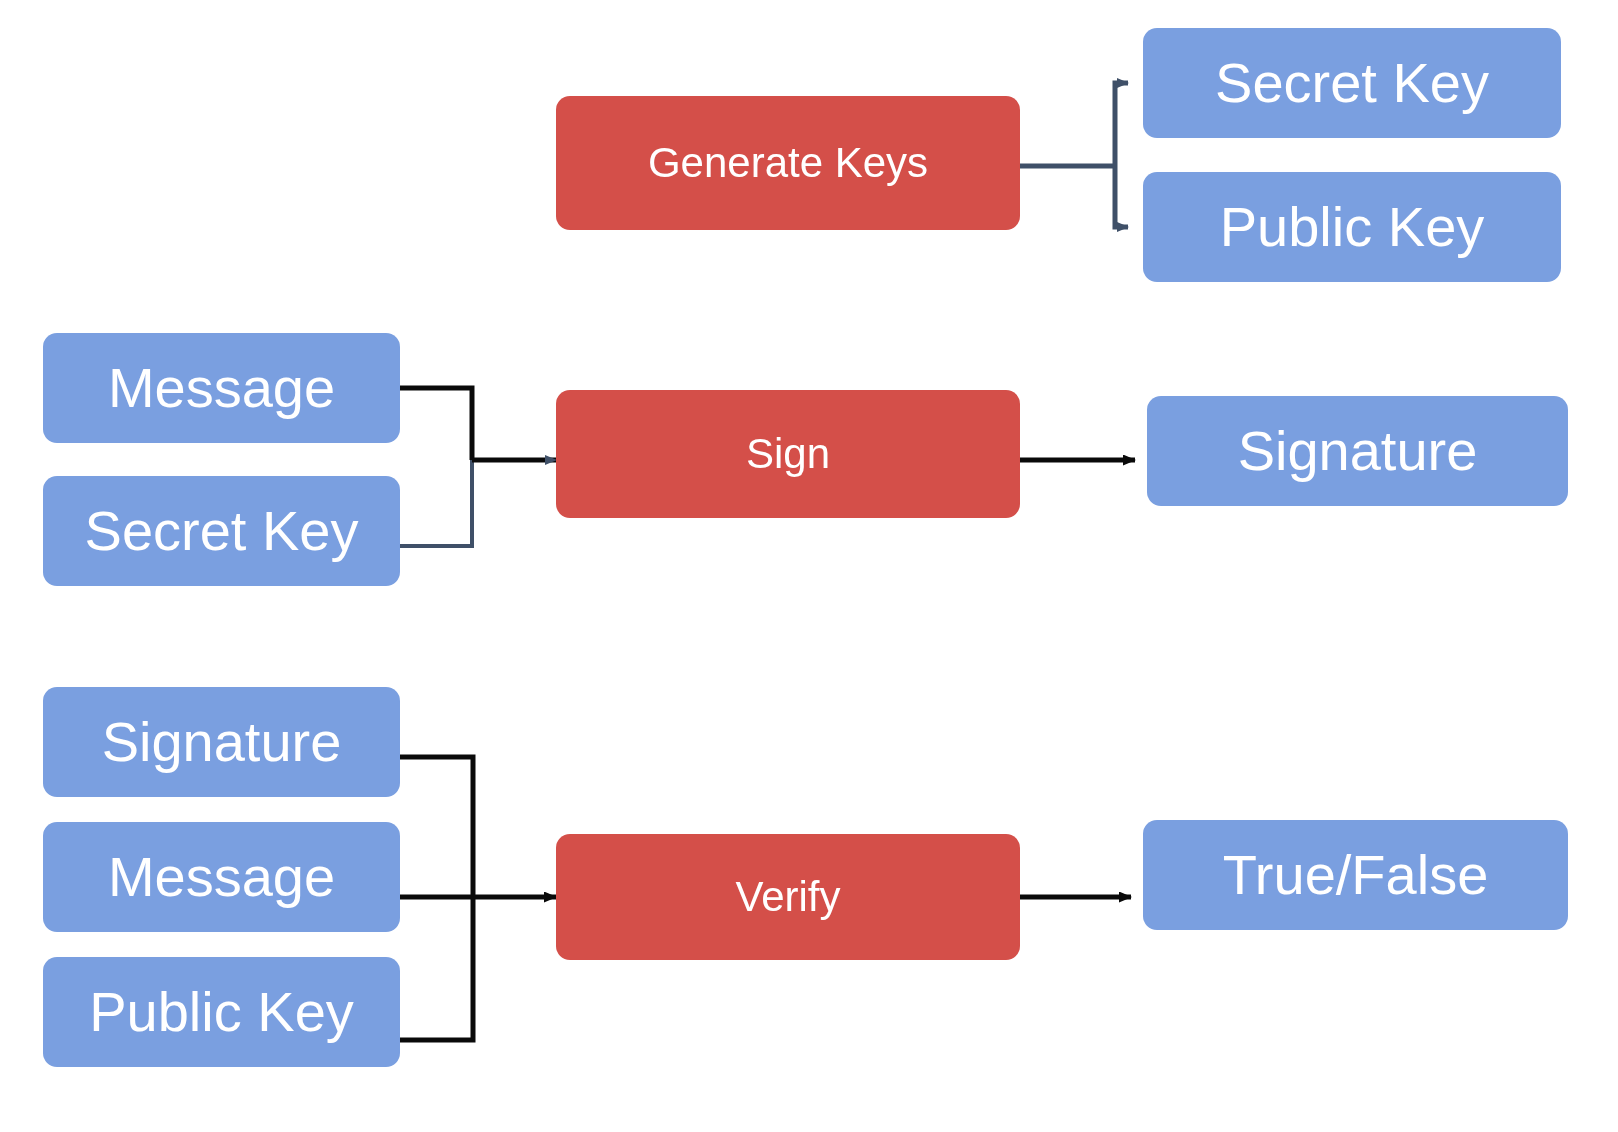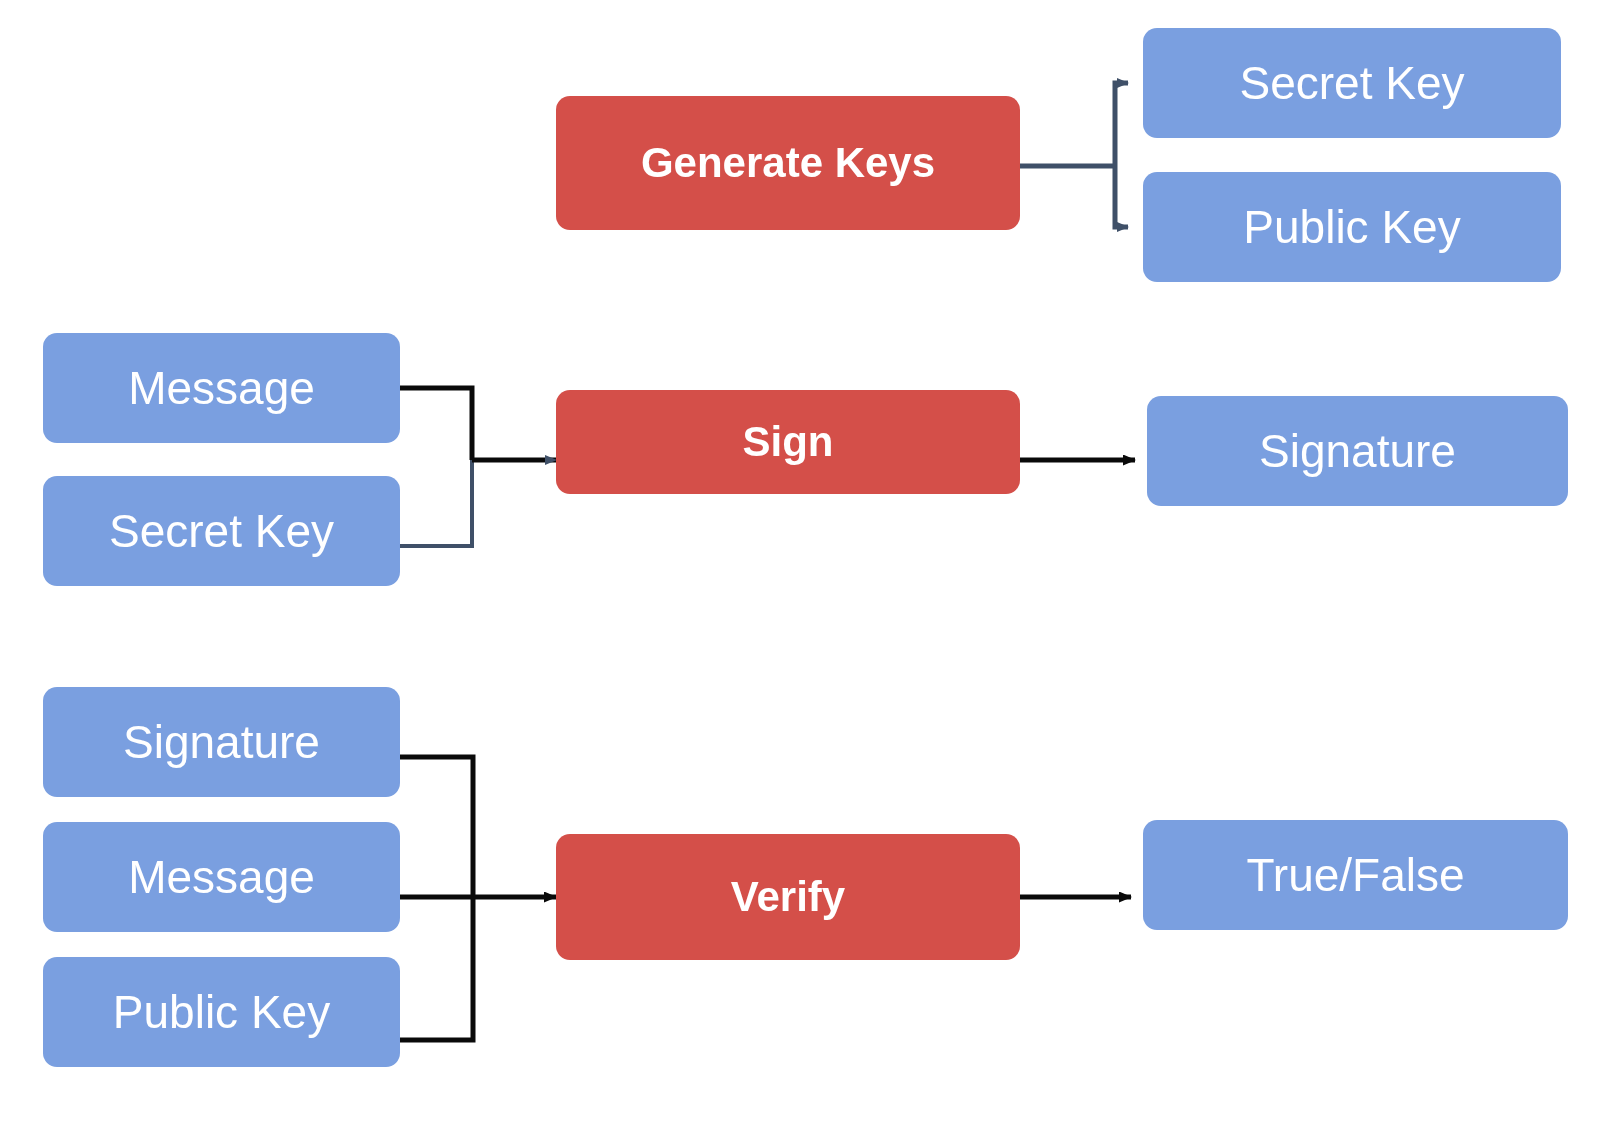--- a/index.html
+++ b/index.html
@@ -36,25 +36,25 @@
     border-radius: 14px;
     color: #ffffff;
     text-align: center;
     line-height: 1.1;
     white-space: nowrap;
     user-select: none;
   }
   .node.io {
     background: #7a9fe0;
     font-weight: 400;
-    font-size: 46px;
+    font-size: 56px;
   }
   .node.op {
     background: #d44f49;
-    font-weight: bold;
+    font-weight: normal;
     font-size: 42px;
   }
   .node-label {
     display: block;
   }
 </style>
 </head>
 <body>
 
 <div id="canvas">
@@ -109,21 +109,21 @@
   </div>
 
   <div class="node io" style="left:43px; top:333px; width:357px; height:110px;">
     <span class="node-label">Message</span>
   </div>
 
   <div class="node io" style="left:43px; top:476px; width:357px; height:110px;">
     <span class="node-label">Secret Key</span>
   </div>
 
-  <div class="node op" style="left:556px; top:390px; width:464px; height:104px;">
+  <div class="node op" style="left:556px; top:390px; width:464px; height:128px;">
     <span class="node-label">Sign</span>
   </div>
 
   <div class="node io" style="left:1147px; top:396px; width:421px; height:110px;">
     <span class="node-label">Signature</span>
   </div>
 
   <div class="node io" style="left:43px; top:687px; width:357px; height:110px;">
     <span class="node-label">Signature</span>
   </div>

